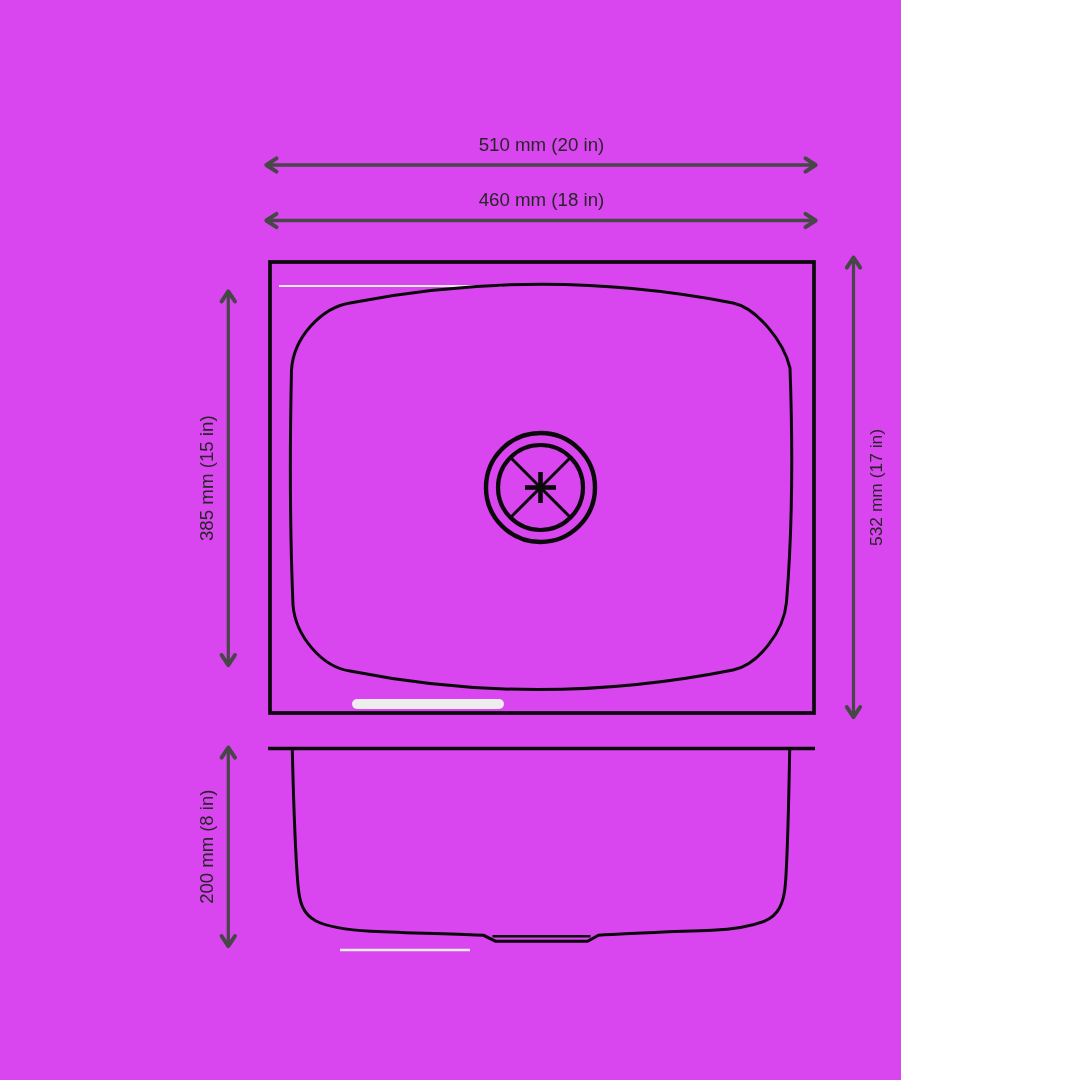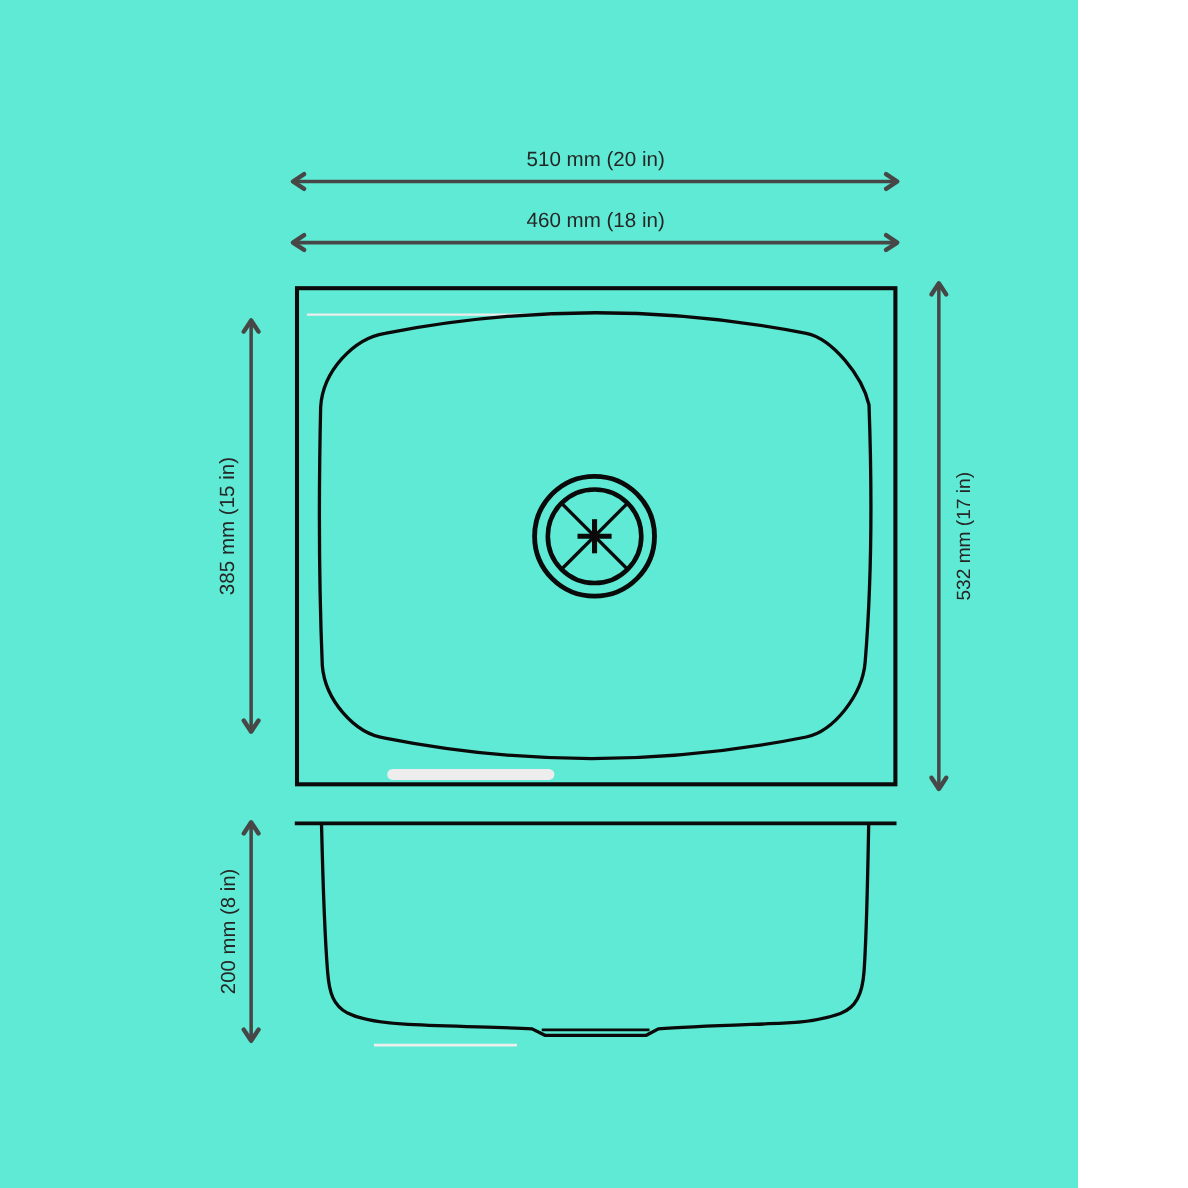--- a/index.html
+++ b/index.html
@@ -1,16 +1,16 @@
 <!DOCTYPE html>
 <html><head>
 <meta charset="utf-8">
 <style>
   html,body{margin:0;padding:0;background:#ffffff;}
-  .page{width:980px;height:1080px;position:relative;background:#5eead4;overflow:hidden;}
+  .page{width:901px;height:1080px;position:relative;background:#d946ef;overflow:hidden;}
   svg{position:absolute;top:0;left:0;}
   text{font-family:"Liberation Sans",sans-serif;fill:#262626;}
 </style>
 </head>
 <body>
 <div class="page">
 <svg width="1080" height="1080" viewBox="0 0 1080 1080">
 
   <g>
     <text x="541.5" y="151.2" font-size="18.7" text-anchor="middle">510 mm (20 in)</text>

